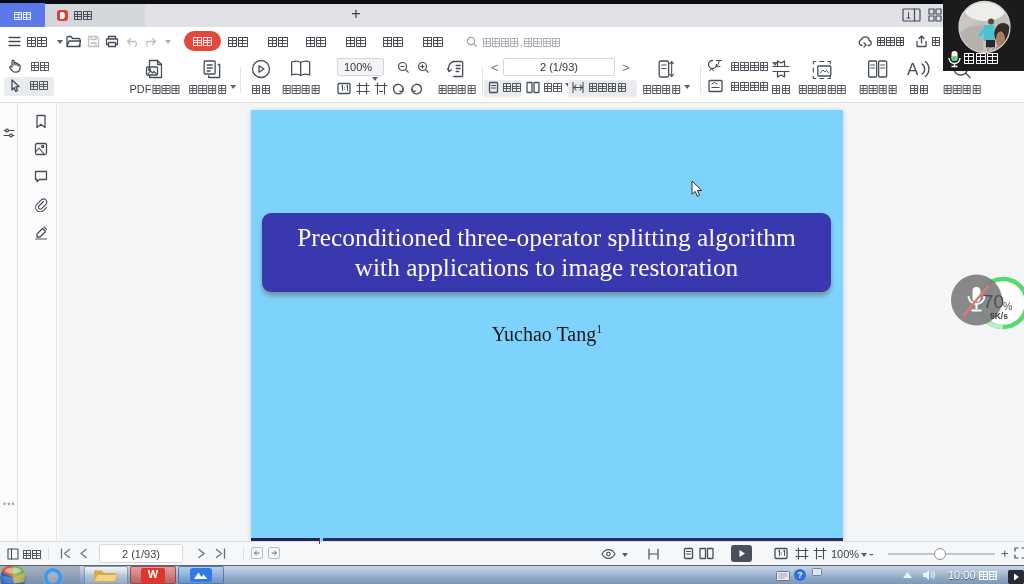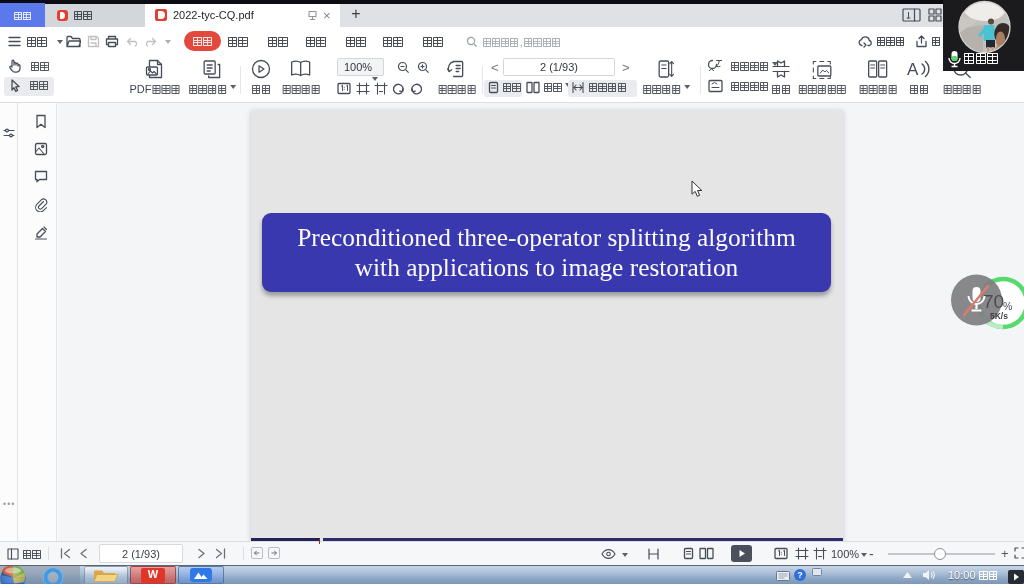--- a/index.html
+++ b/index.html
@@ -16,27 +16,20 @@
 .sep{position:absolute;top:10px;width:1px;height:28px;background:#e3e5e8}
 </style></head>
 <body>
 
 <div class="ab" style="left:0;top:0;width:1024px;height:4px;background:#0c0c12"></div>
 
 <div class="ab" style="left:0;top:4px;width:1024px;height:23px;background:#dfe1e4">
  <div class="ab" style="left:0;top:-1px;width:45px;height:24px;background:#5b79ea;color:#fff;font-size:10px;text-align:center;padding-top:7px"><b class="z"></b><b class="z"></b></div>
  <div class="ab" style="left:45px;top:0;width:100px;height:23px;background:#d3d6da;color:#363a40;font-size:11px;padding:5px 0 0 12px">
    <span style="display:inline-block;width:11px;height:11px;border-radius:3px;background:#e23e31;vertical-align:-2px;margin-right:5px;position:relative"><i style="position:absolute;left:3px;top:2px;width:5px;height:7px;background:#fff;border-radius:1px 4px 4px 1px"></i></span><b class="z"></b><b class="z"></b>
- </div>
- <div class="ab" style="left:145px;top:0;width:195px;height:23px;background:#fff;color:#24272c;font-size:11px;padding:5px 0 0 10px">
-   <span style="display:inline-block;width:12px;height:12px;border-radius:2px;background:#e23e31;vertical-align:-2px;margin-right:6px;position:relative"><i style="position:absolute;left:2.5px;top:2px;width:7px;height:8px;background:#fff;border-radius:1px 4px 4px 1px"></i></span>2022-tyc-CQ.pdf
-   <svg class="ab ic" style="left:162px;top:6px;opacity:.6" width="11" height="11" viewBox="0 0 11 11">
-        <path d="M2 1.5h7v5h-7zM5.5 6.5v3M3.5 9.5h4" stroke-width="1.1"></path>
-      </svg>
-   <span class="ab" style="left:178px;top:4px;font-size:13px;color:#7d838c">×</span>
  </div>
  <div class="ab" style="left:346px;top:1px;width:20px;height:20px;font-size:16px;color:#3c4149;text-align:center">+</div>
  <svg class="ab ic" style="left:902px;top:4px" width="19" height="14" viewBox="0 0 19 14">
       <rect x="1" y="1" width="17" height="12" rx="1" stroke-width="1.2"></rect>
       <path d="M12.5 1v12" stroke-width="1.2"></path>
       <path d="M6.5 4.5 v5.5 M5 10 h3" stroke-width="1"></path>
     </svg>
  <svg class="ab ic" style="left:928px;top:4px" width="14" height="14" viewBox="0 0 14 14">
       <rect x="1" y="1" width="5" height="5" stroke-width="1.2"></rect>
       <rect x="8" y="1" width="5" height="5" stroke-width="1.2"></rect>
@@ -280,22 +273,23 @@
   <svg class="ic ab" style="left:16px;top:95px" width="14" height="14" viewBox="0 0 14 14">
       <path d="M9.5 3.5L5 8a1.8 1.8 0 002.6 2.6L12 6.2a3.2 3.2 0 00-4.5-4.5L3 6.2a4.5 4.5 0 006.4 6.4l3-3" stroke-width="1.1"></path>
     </svg>
   <svg class="ic ab" style="left:16px;top:123px" width="15" height="14" viewBox="0 0 15 14">
       <path d="M8.5 2.5l3 3L6 11H3V8z"></path>
       <path d="M1.5 13h11M10 1l2.5 2.5" stroke-width="1.1"></path>
     </svg>
 </div>
 <div class="ab" style="left:58px;top:103px;width:966px;height:438px;background:#f4f5f7"></div>
 
-<div class="ab" style="left:251px;top:110px;width:592px;height:431px;background:#e5e5e5;box-shadow:0 1px 5px rgba(40,45,60,.22)">
+<div class="ab" style="left:251px;top:110px;width:592px;height:431px;background:#7dd3fc;box-shadow:0 1px 5px rgba(40,45,60,.22)">
   <div class="ab" style="left:11px;top:103px;width:569px;height:79px;background:#3a38ae;border-radius:9px;box-shadow:0 4px 4px rgba(110,110,115,.6);color:#fbfbff;font-family:'Liberation Serif',serif;font-size:25.4px;text-align:center;padding-top:9px;line-height:30px">Preconditioned three-operator splitting algorithm<br>with applications to image restoration</div>
+  <div class="ab" style="left:0;top:212px;width:592px;text-align:center;font-family:'Liberation Serif',serif;font-size:20px;color:#17181c">Yuchao Tang<sup style="font-size:12px">1</sup></div>
   <div class="ab" style="left:0;top:428px;width:69px;height:4px;background:#232257"></div>
   <div class="ab" style="left:72px;top:428px;width:520px;height:4px;background:#2c2b6e"></div>
 </div>
 <div class="ab" style="left:318.5px;top:539px;width:1.5px;height:5px;background:#a02520;z-index:5"></div>
 
 <svg class="ab" style="left:691px;top:180px;z-index:40" width="12" height="18" viewBox="0 0 12 18">
     <path d="M1 1v13.2l3.2-2.8 2.1 4.9 2.3-1-2.1-4.8h4.3z" fill="#fff" stroke="#333" stroke-width="1"></path>
   </svg>
 
 <div class="ab" style="left:0;top:541px;width:1024px;height:24px;background:#f6f7f9;border-top:1px solid #dbdee1;color:#3a3f47;font-size:11px">

